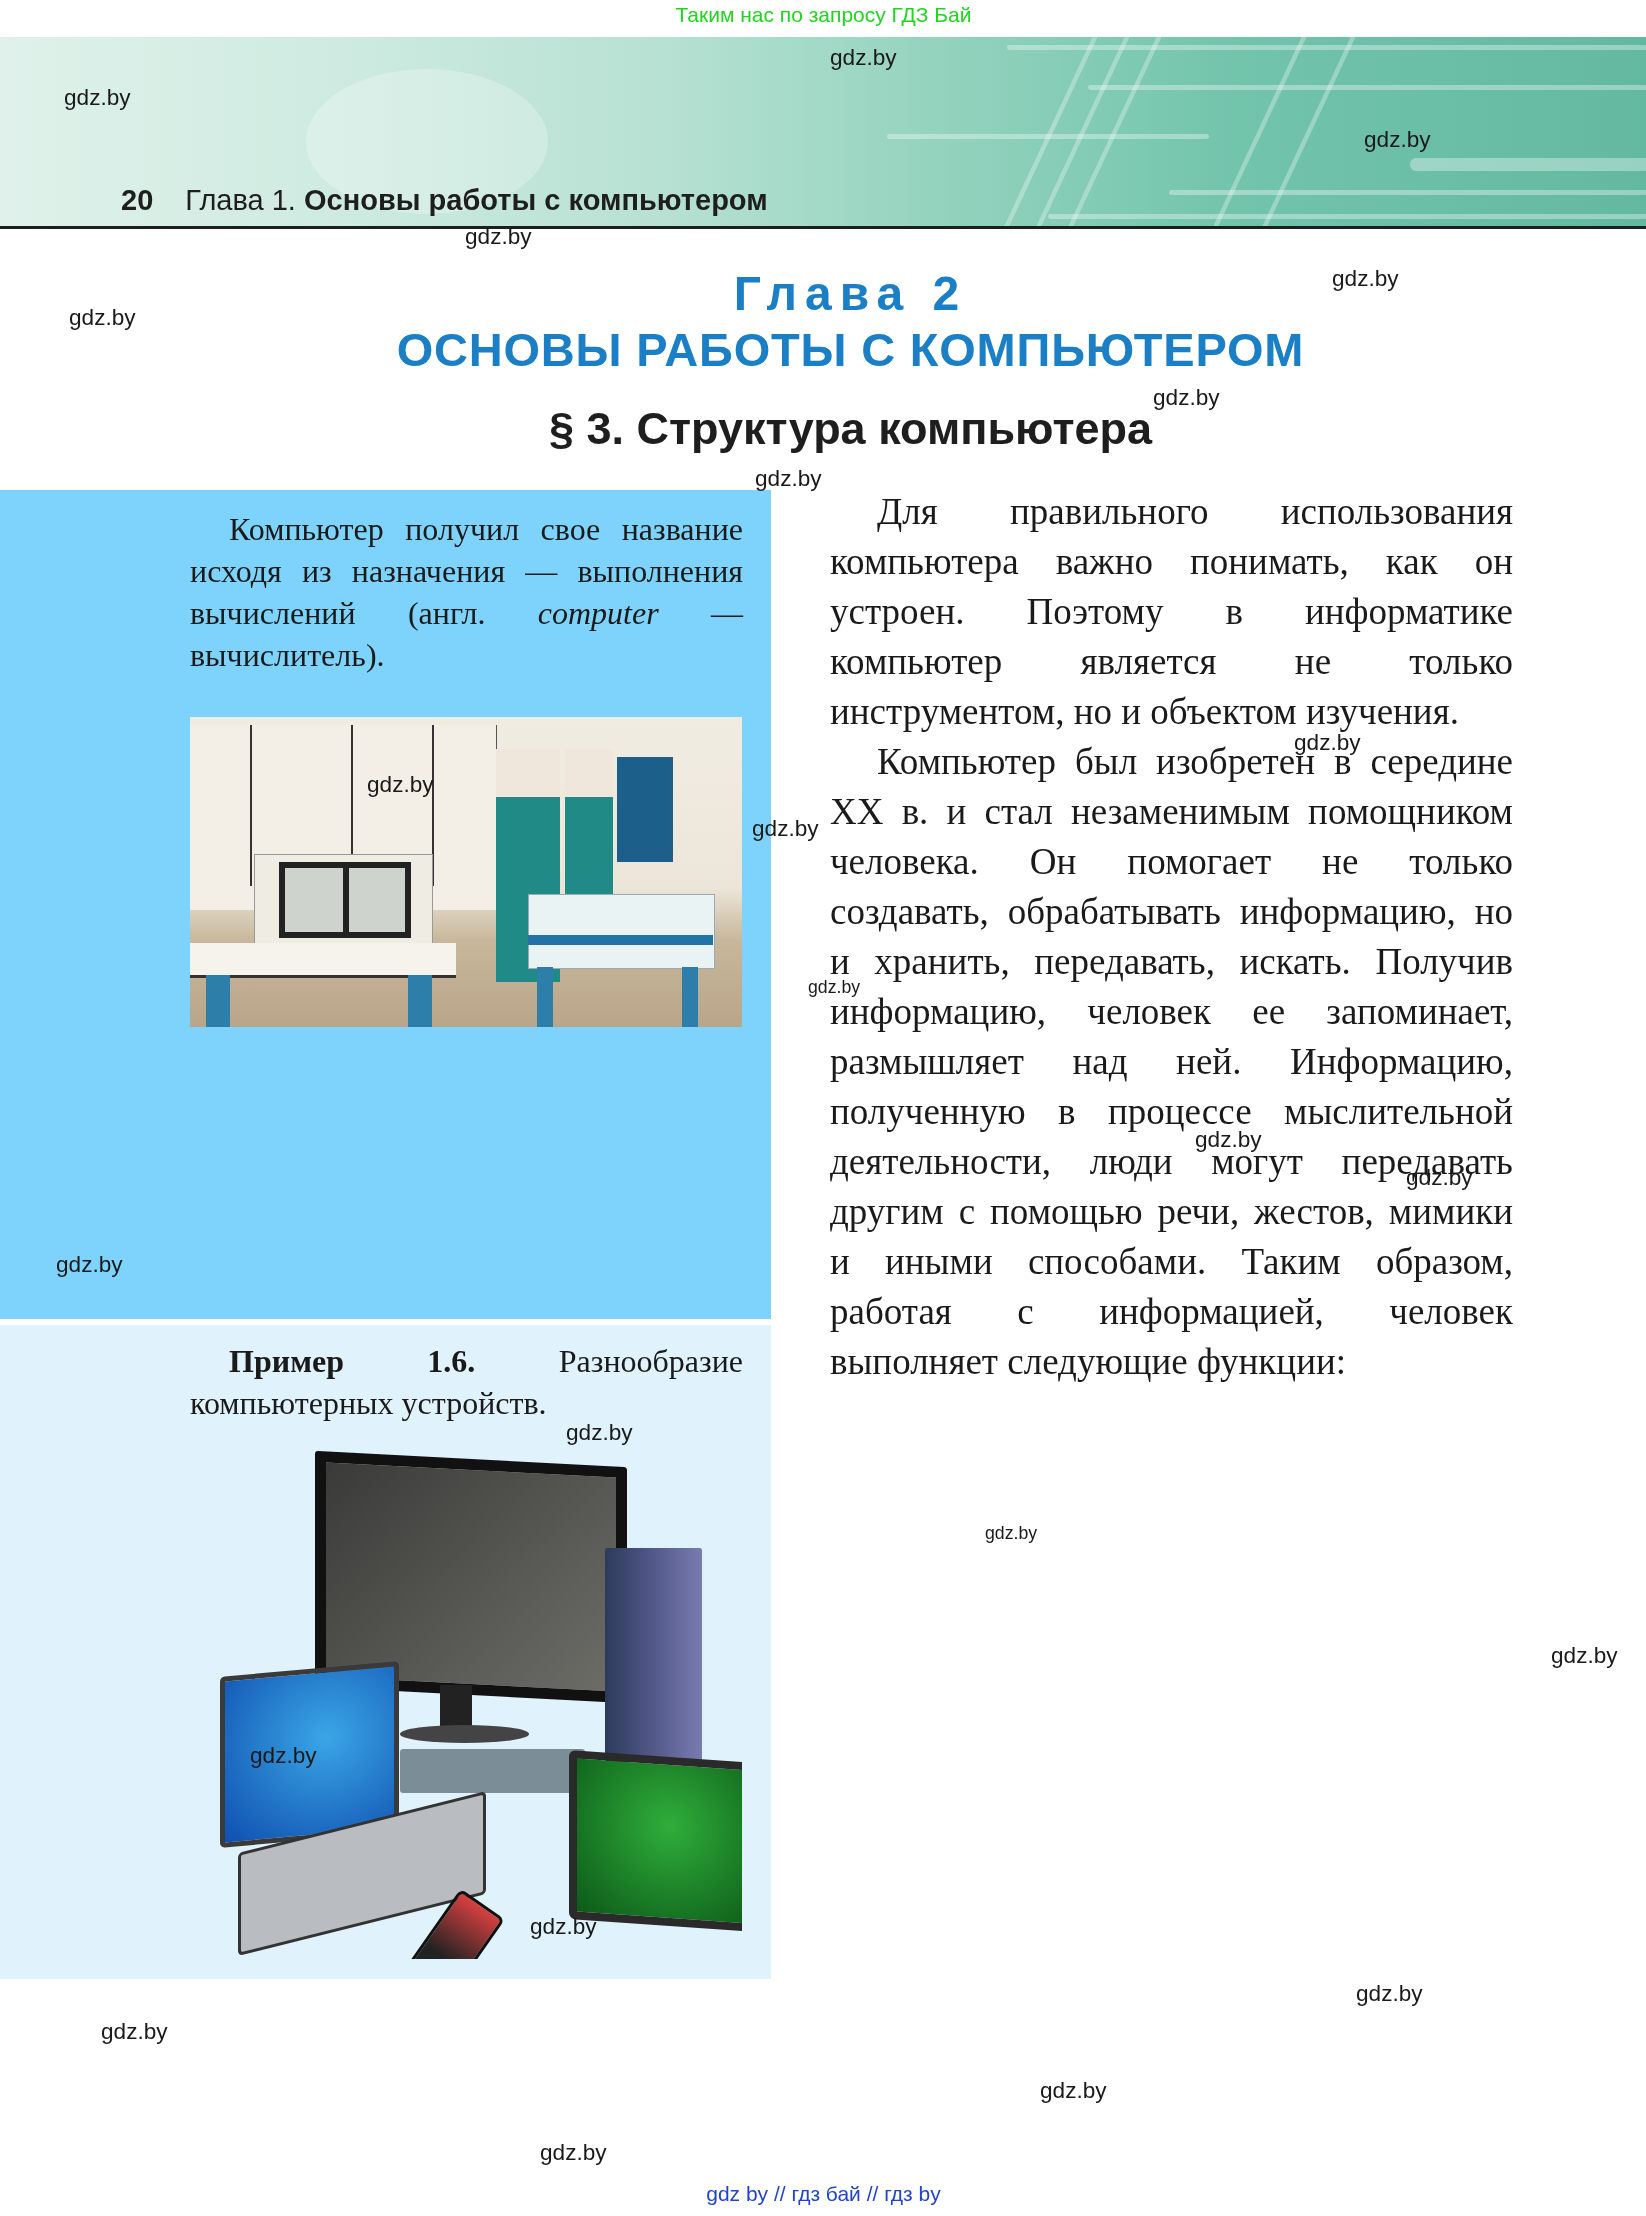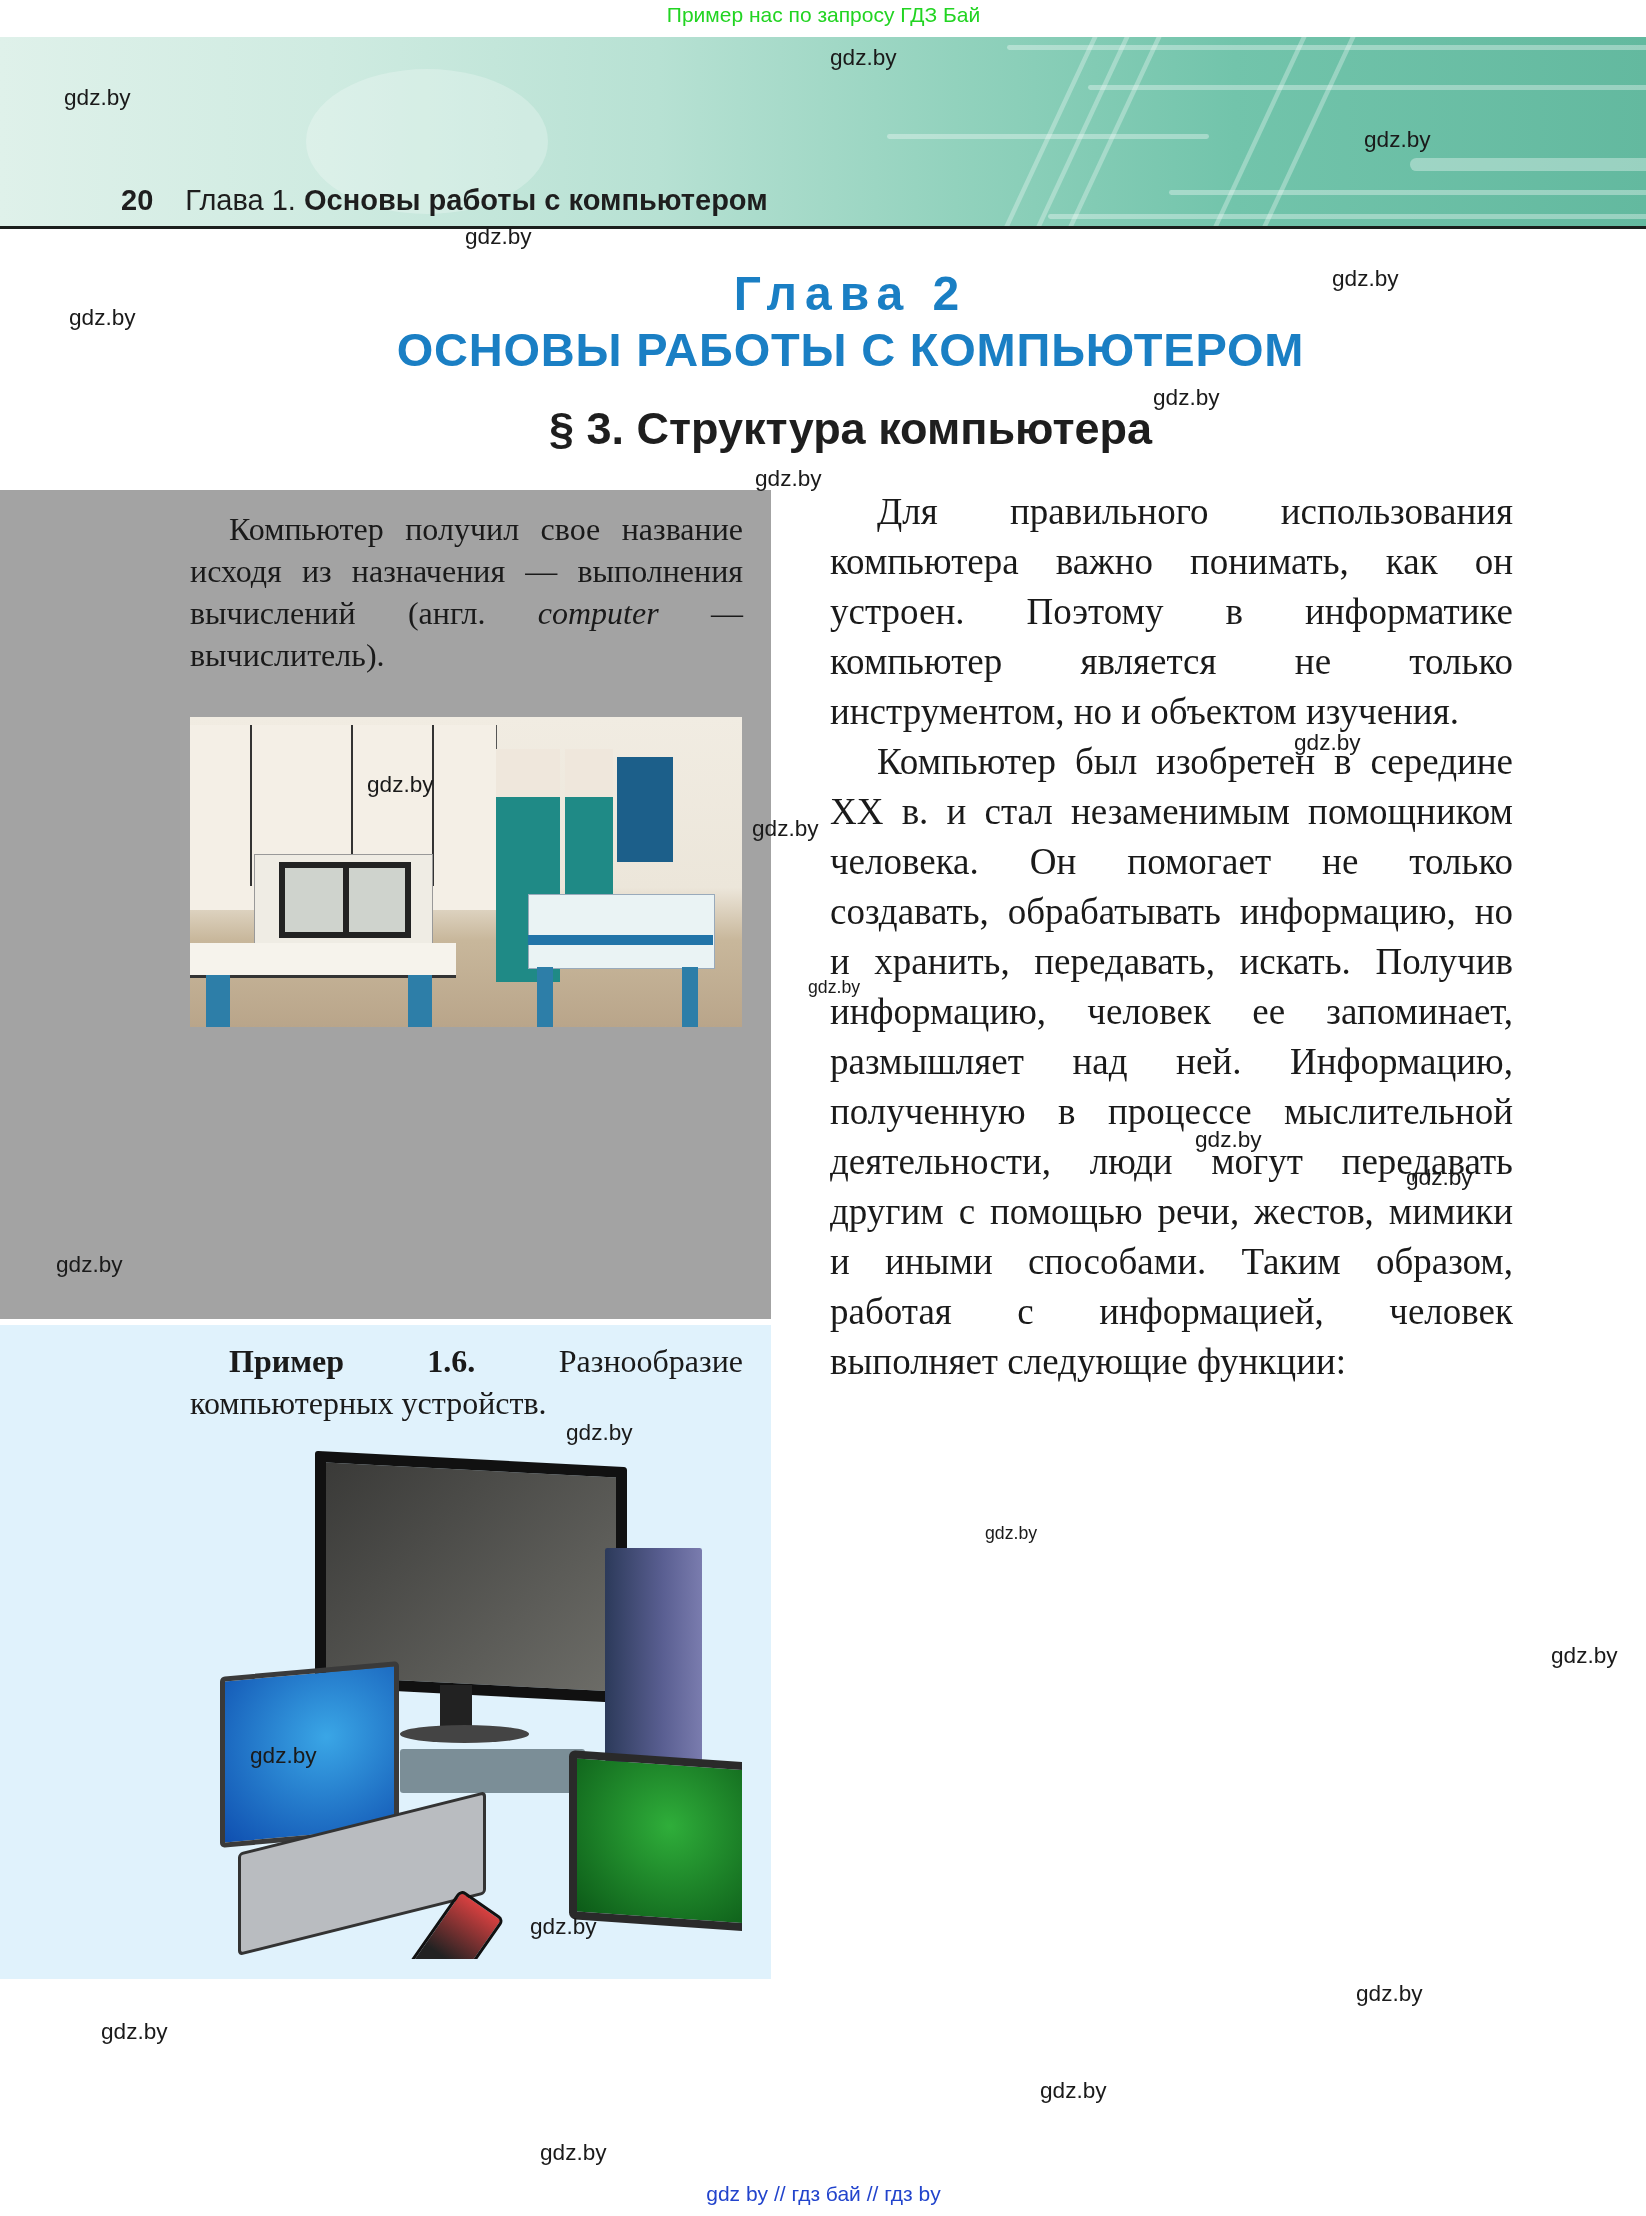--- a/index.html
+++ b/index.html
@@ -11,38 +11,38 @@
     overflow: hidden; }
   .header-band .trace { position: absolute; height: 4.8px; background: rgba(255,255,255,0.35); border-radius: 2.4px; }
   .header-band .vtrace { position: absolute; width: 4.8px; background: rgba(255,255,255,0.3); transform: skewX(-25deg); }
   .header-rule { left: 0; top: 226px; width: 1647px; height: 3.2px; background: #1b1f1d; }
   .running-head { left: 121px; top: 184px; font-family: "Liberation Sans", sans-serif; font-size: 29px; color: #1e1e1e; white-space: nowrap; }
   .running-head .num { font-weight: bold; margin-right: 24px; }
   .running-head .bold { font-weight: bold; }
   .chapter-label { left: 0; width: 1701px; top: 266px; text-align: center; color: #1a7fc4; font-family: "Liberation Sans", sans-serif; font-weight: bold; font-size: 48px; letter-spacing: 8px; }
   .chapter-title { left: 0; width: 1701px; top: 322px; text-align: center; color: #1a7fc4; font-family: "Liberation Sans", sans-serif; font-weight: bold; font-size: 47px; letter-spacing: 0.8px; }
   .section-title { left: 0; width: 1701px; top: 403px; text-align: center; color: #1e1e1e; font-family: "Liberation Sans", sans-serif; font-weight: bold; font-size: 45px; }
-  .green-box { left: 0; top: 490px; width: 771px; height: 829px; background: #a3a3a3; }
+  .green-box { left: 0; top: 490px; width: 771px; height: 829px; background: #7dd3fc; }
   .blue-box { left: 0; top: 1325px; width: 771px; height: 654px; background: #e0f2fc; }
   .side-text { position: absolute; left: 190px; width: 553px; font-size: 32px; line-height: 42px; text-align: justify; text-align-last: left; }
   .side-text p { margin: 0; text-indent: 39px; }
   .side-text em { font-style: italic; }
   .photo { position: absolute; overflow: hidden; }
   .minsk-photo { left: 190px; top: 717px; width: 552px; height: 310px; background: linear-gradient(180deg, #f1ece2 0%, #ece6da 55%, #c8b79b 72%, #b9a58a 100%); }
   .devices-photo { left: 190px; top: 1443px; width: 552px; height: 516px; }
   .main-text { position: absolute; left: 830px; top: 487px; width: 683px; font-size: 37px; line-height: 50px; text-align: justify; text-align-last: left; }
   .main-text p { margin: 0; text-indent: 47px; }
   .watermark { position: absolute; font-family: "Liberation Sans", sans-serif; font-size: 22.6px; color: #1a1a1a; white-space: nowrap; }
   .watermark.small { font-size: 17.7px; }
   .footer-links { left: 0; width: 1647px; top: 2182px; text-align: center; color: #2244cc; font-family: "Liberation Sans", sans-serif; font-size: 21px; }
 </style>
 </head>
 <body>
 
-<div class="abs top-promo">Пример нас по запросу ГДЗ Бай</div>
+<div class="abs top-promo">Таким нас по запросу ГДЗ Бай</div>
 
 <div class="abs header-band">
   <div class="trace" style="left:1007px; top:8px; width:645px;"></div>
   <div class="trace" style="left:1088px; top:48px; width:564px;"></div>
   <div class="trace" style="left:887px; top:97px; width:322px;"></div>
   <div class="trace" style="left:1410px; top:121px; width:242px; height:13px; border-radius:6.4px;"></div>
   <div class="trace" style="left:1169px; top:153px; width:484px;"></div>
   <div class="trace" style="left:1048px; top:177px; width:604px;"></div>
   <div class="vtrace" style="left:1048px; top:0; height:191px;"></div>
   <div class="vtrace" style="left:1080px; top:0; height:191px;"></div>

